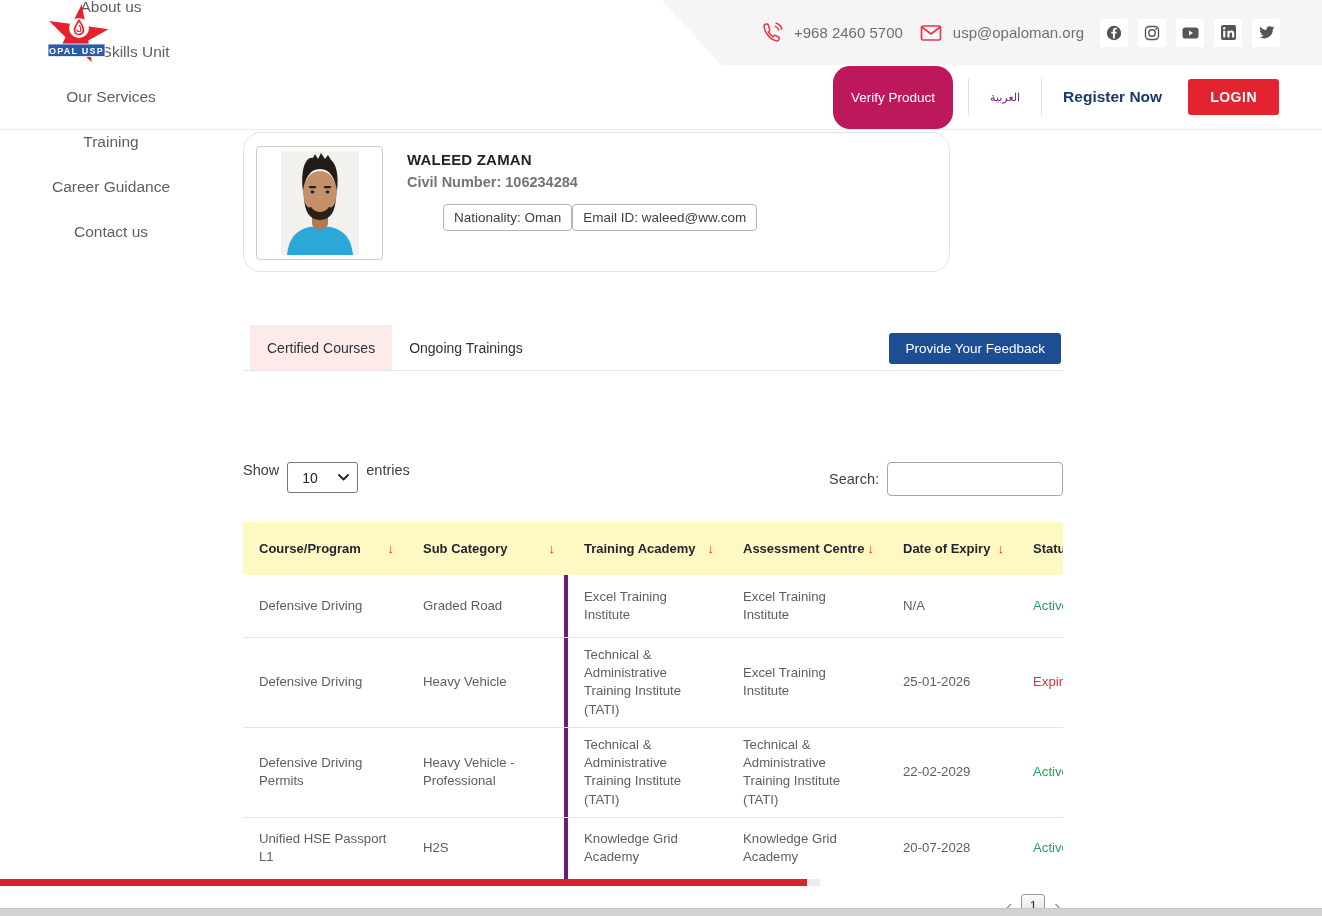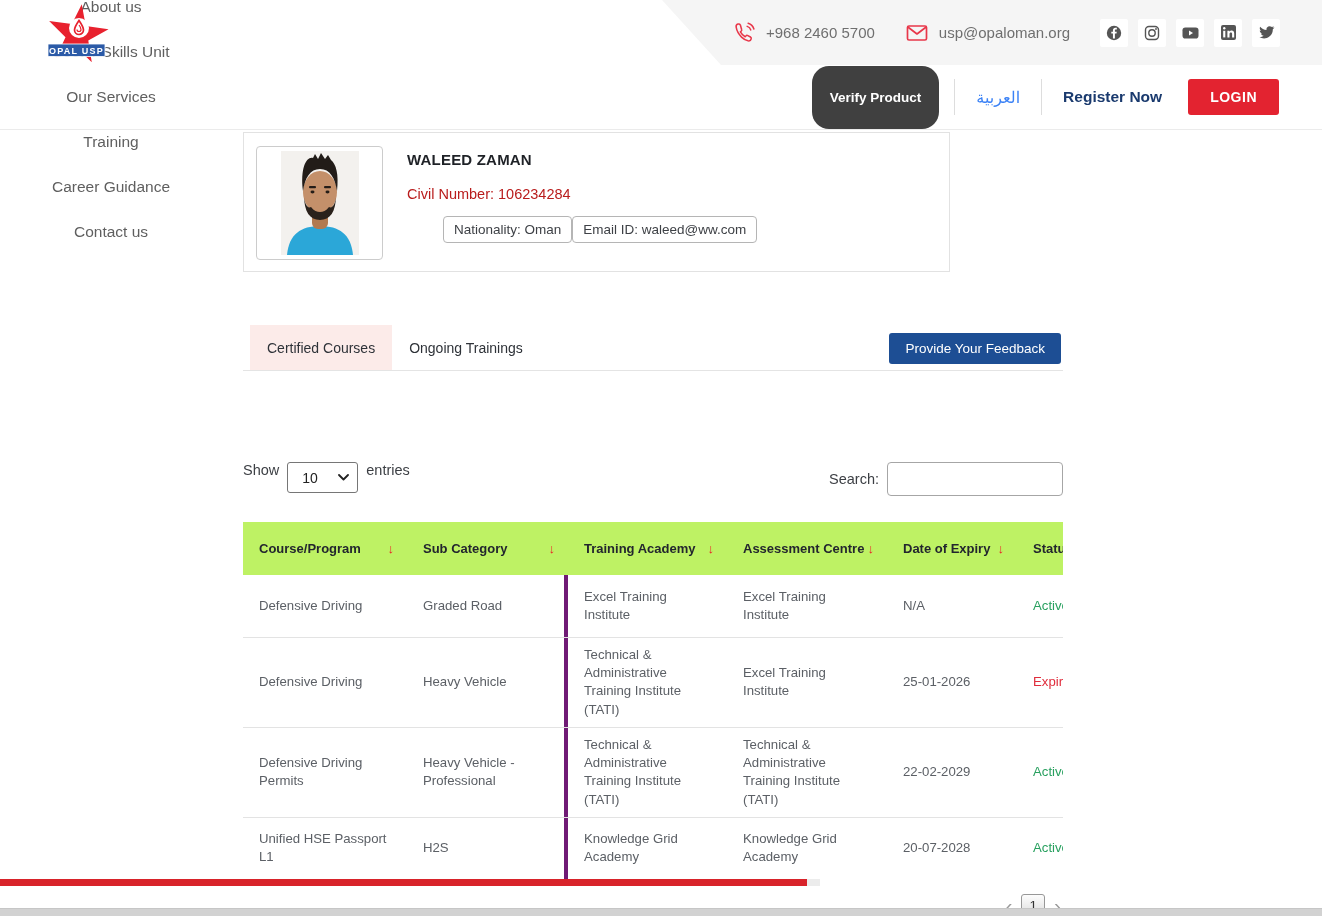--- a/index.html
+++ b/index.html
@@ -6,47 +6,47 @@
   html,body { background:#fff; }
   #screen {
     position:relative; width:1322px; height:916px; overflow:hidden;
     background:#fff; font-family:"Liberation Sans", sans-serif; color:#333;
   }
   
   .topbar { position:relative; height:65px; background:#fff; }
   .topbar-gray { position:absolute; inset:0; background:#f5f5f5;
     clip-path:polygon(662px 0, 1322px 0, 1322px 65px, 721px 65px); }
   .logo { position:absolute; left:47px; top:3px; width:64px; height:62px; z-index:2; }
-  .contact { position:absolute; right:42px; top:0; height:65px; display:flex; align-items:center; gap:30px; z-index:2; }
+  .contact { position:absolute; right:42px; top:0; height:65px; display:flex; align-items:center; gap:16px; z-index:2; }
   .contact-group { display:flex; align-items:center; gap:10px; }
   .contact-text { font-size:15px; color:#6f6f6f; }
   .social { display:flex; align-items:center; gap:10px; }
   .social-btn { width:28px; height:28px; background:#fff; border-radius:2px;
     display:flex; align-items:center; justify-content:center; }
   
   .navbar { position:relative; height:65px; background:#fff; border-bottom:1px solid #ebebeb;
     display:flex; align-items:center; padding:0 43px 0 52px; }
   .nav-links { display:flex; align-items:center; gap:27px;flex-direction:column; }
   .nav-link { font-size:15.5px; color:#5f5f5f; cursor:pointer; white-space:nowrap; }
   .nav-right { margin-left:auto; display:flex; align-items:center; gap:15px; }
-  .btn-verify { background:#404040; color:#fff; font-size:13.5px; padding:24px 18px;
-    border:none; border-radius:17px; cursor:pointer; font-family:inherit;font-weight:bold; }
+  .btn-verify { background:#be185d; color:#fff; font-size:13.5px; padding:24px 18px;
+    border:none; border-radius:17px; cursor:pointer; font-family:inherit; }
   .vsep { width:1px; height:36px; background:#ddd; }
-  .arabic { font-size:16px; color:#3b82f6; cursor:pointer; padding:0 6px; }
+  .arabic { font-size:11px; color:#701a75; cursor:pointer; padding:0 6px; }
   .register { font-size:15.5px; font-weight:bold; color:#1a3a6e; cursor:pointer; padding:0 6px; white-space:nowrap; }
   .btn-login { background:#e32330; color:#fff; font-size:14px; font-weight:bold; letter-spacing:.5px;
     padding:10px 22px; border:none; border-radius:3px; cursor:pointer; margin-left:5px; font-family:inherit; }
   
   .card { margin:2px 0 0 243px; width:707px; height:140px; border:1px solid #e2e2e2;
-    border-radius:0; background:#fff; display:flex; gap:24px; padding:13px 12px; }
+    border-radius:18px; background:#fff; display:flex; gap:24px; padding:13px 12px; }
   .photo-frame { width:127px; height:114px; border:1px solid #ccc; border-radius:4px; background:#fff;
     display:flex; align-items:center; justify-content:center; flex-shrink:0; }
   .profile-info { padding-top:5px; }
   .profile-name { font-size:15px; font-weight:bold; color:#1f2227; letter-spacing:.2px; }
-  .profile-civil { font-size:14.5px; color:#b91c1c; margin-top:18px; }
+  .profile-civil { font-size:14.5px; color:#737373; margin-top:6px;font-weight:bold; }
   .chips { display:flex; margin-top:14px;margin-left:36px; }
   .chip { border:1px solid #b5b5b5; border-radius:4px; padding:5px 10px; font-size:13.5px; color:#3e4146; }
   
   .tabbar { margin:53px 0 0 243px; width:820px; height:46px; border-bottom:1px solid #e4e4e4;
     position:relative; display:flex; padding-left:7px; }
   .tab { font-size:14px; color:#2e3238; line-height:46px; padding:0 17px; cursor:pointer; white-space:nowrap; }
   .tab.active { background:#fcebe9; }
   .btn-feedback { position:absolute; right:2px; top:8px; height:31px; background:#1d4e94; color:#fff;
     font-size:13.5px; padding:0 16px; border:none; border-radius:3px; cursor:pointer; font-family:inherit; }
   
@@ -55,21 +55,21 @@
   .select { width:71px; height:31px; border:1px solid #767676; border-radius:3px; margin:0 8px;
     display:flex; align-items:center; justify-content:space-between; padding:0 8px 0 14px;
     font-size:14px; color:#222; cursor:pointer; background:#fff; }
   .search-wrap { margin-left:auto; display:flex; align-items:center; gap:8px; }
   .search-input { width:176px; height:34px; border:1px solid #a6a6a6; border-radius:4px;
     font-size:14px; padding:0 8px; font-family:inherit; outline:none; }
   
   .table-clip { margin:26px 0 0 243px; width:820px; overflow:hidden; }
   .grid-table { width:864px; }
   .tr { display:grid; grid-template-columns:164px 161px 159px 160px 130px 90px; }
-  .thead { background:#bef264; }
+  .thead { background:#fef9c3; }
   .th { display:flex; align-items:center; justify-content:space-between; height:53px;
     padding:0 13px 0 16px; font-size:13px; font-weight:bold; color:#23262e; cursor:pointer; }
   .sort-arrow { color:#ed1c24; font-size:13px; font-weight:bold; }
   .tbody .tr { min-height:62px; }
   .tbody .tr + .tr { border-top:1px solid #e3e3e3; }
   .td { display:flex; align-items:center; padding:8px 14px 8px 16px;
     font-size:13.2px; color:#5c6066; line-height:1.38; }
   .td.fixed-edge { border-right:4px solid #701a75; }
   .td.status-active { color:#28a05f; }
   .td.status-expired { color:#e02d3c; }

